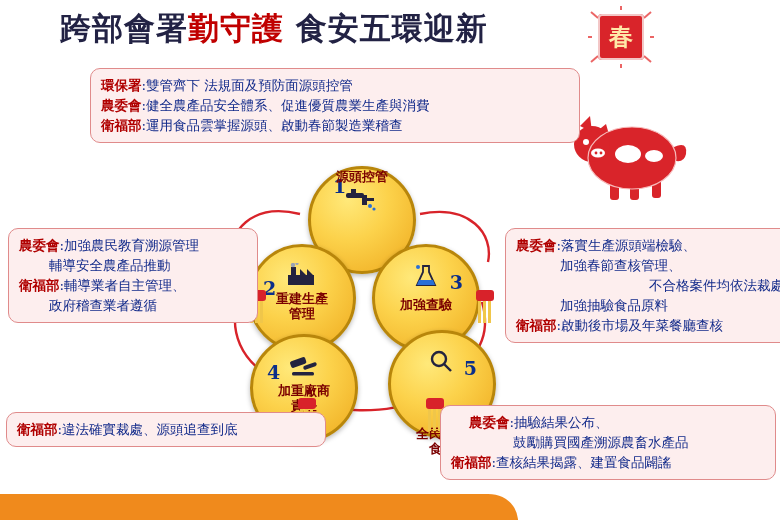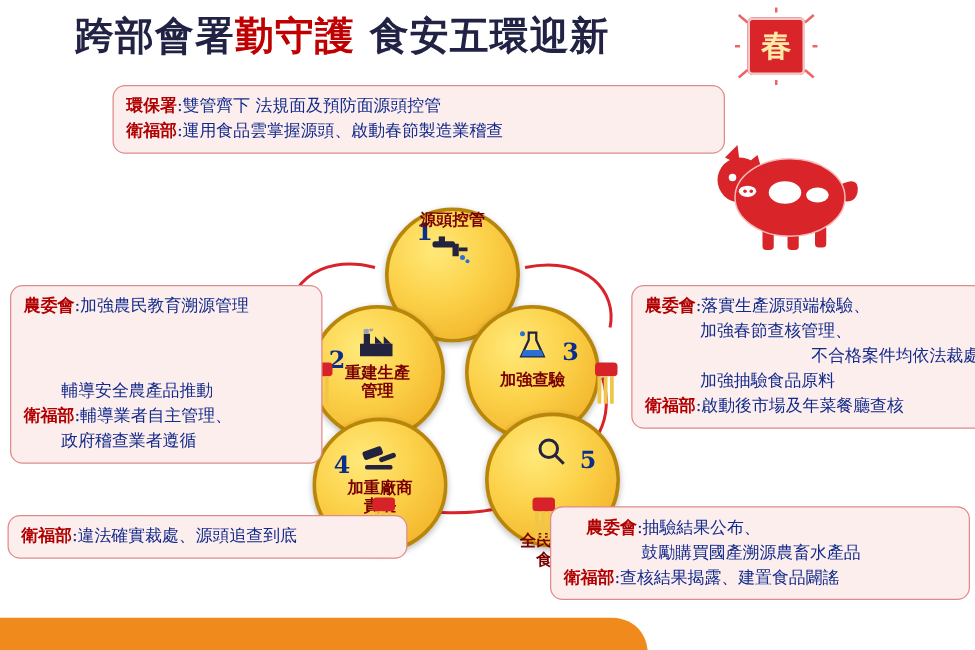--- a/index.html
+++ b/index.html
@@ -282,26 +282,27 @@
 </div>
 <div class="tassel" style="left:424px;top:398px;">
   <div class="knot"></div>
   <div class="fr" style="left:4px;"></div>
   <div class="fr" style="left:9px;"></div>
   <div class="fr" style="left:14px;"></div>
 </div>
 
 <div class="callout c-top">
   <div class="line"><span class="ag">環保署</span><span>:雙管齊下  法規面及預防面源頭控管</span></div>
+  <div class="line"><span class="ag">農委會</span><span>:健全農產品安全體系、促進優質農業生產與消費</span></div>
   <div class="line"><span class="ag">衛福部</span><span>:運用食品雲掌握源頭、啟動春節製造業稽查</span></div>
 </div>
 
 <div class="callout c-left-mid">
   <div class="line"><span class="ag">農委會</span><span>:加強農民教育溯源管理</span></div>
-  <div class="line" style="padding-left:30px;margin-top:48px;"><span>輔導安全農產品推動</span></div>
+  <div class="line" style="padding-left:30px;"><span>輔導安全農產品推動</span></div>
   <div class="line"><span class="ag">衛福部</span><span>:輔導業者自主管理、</span></div>
   <div class="line" style="padding-left:30px;"><span>政府稽查業者遵循</span></div>
 </div>
 
 <div class="callout c-right-mid">
   <div class="line"><span class="ag">農委會</span><span>:落實生產源頭端檢驗、</span></div>
   <div class="line" style="padding-left:44px;"><span>加強春節查核管理、</span></div>
   <div class="line" style="padding-left:44px;text-align:right;"><span>不合格案件均依法裁處</span></div>
   <div class="line" style="padding-left:44px;"><span>加強抽驗食品原料</span></div>
   <div class="line"><span class="ag">衛福部</span><span>:啟動後市場及年菜餐廳查核</span></div>

